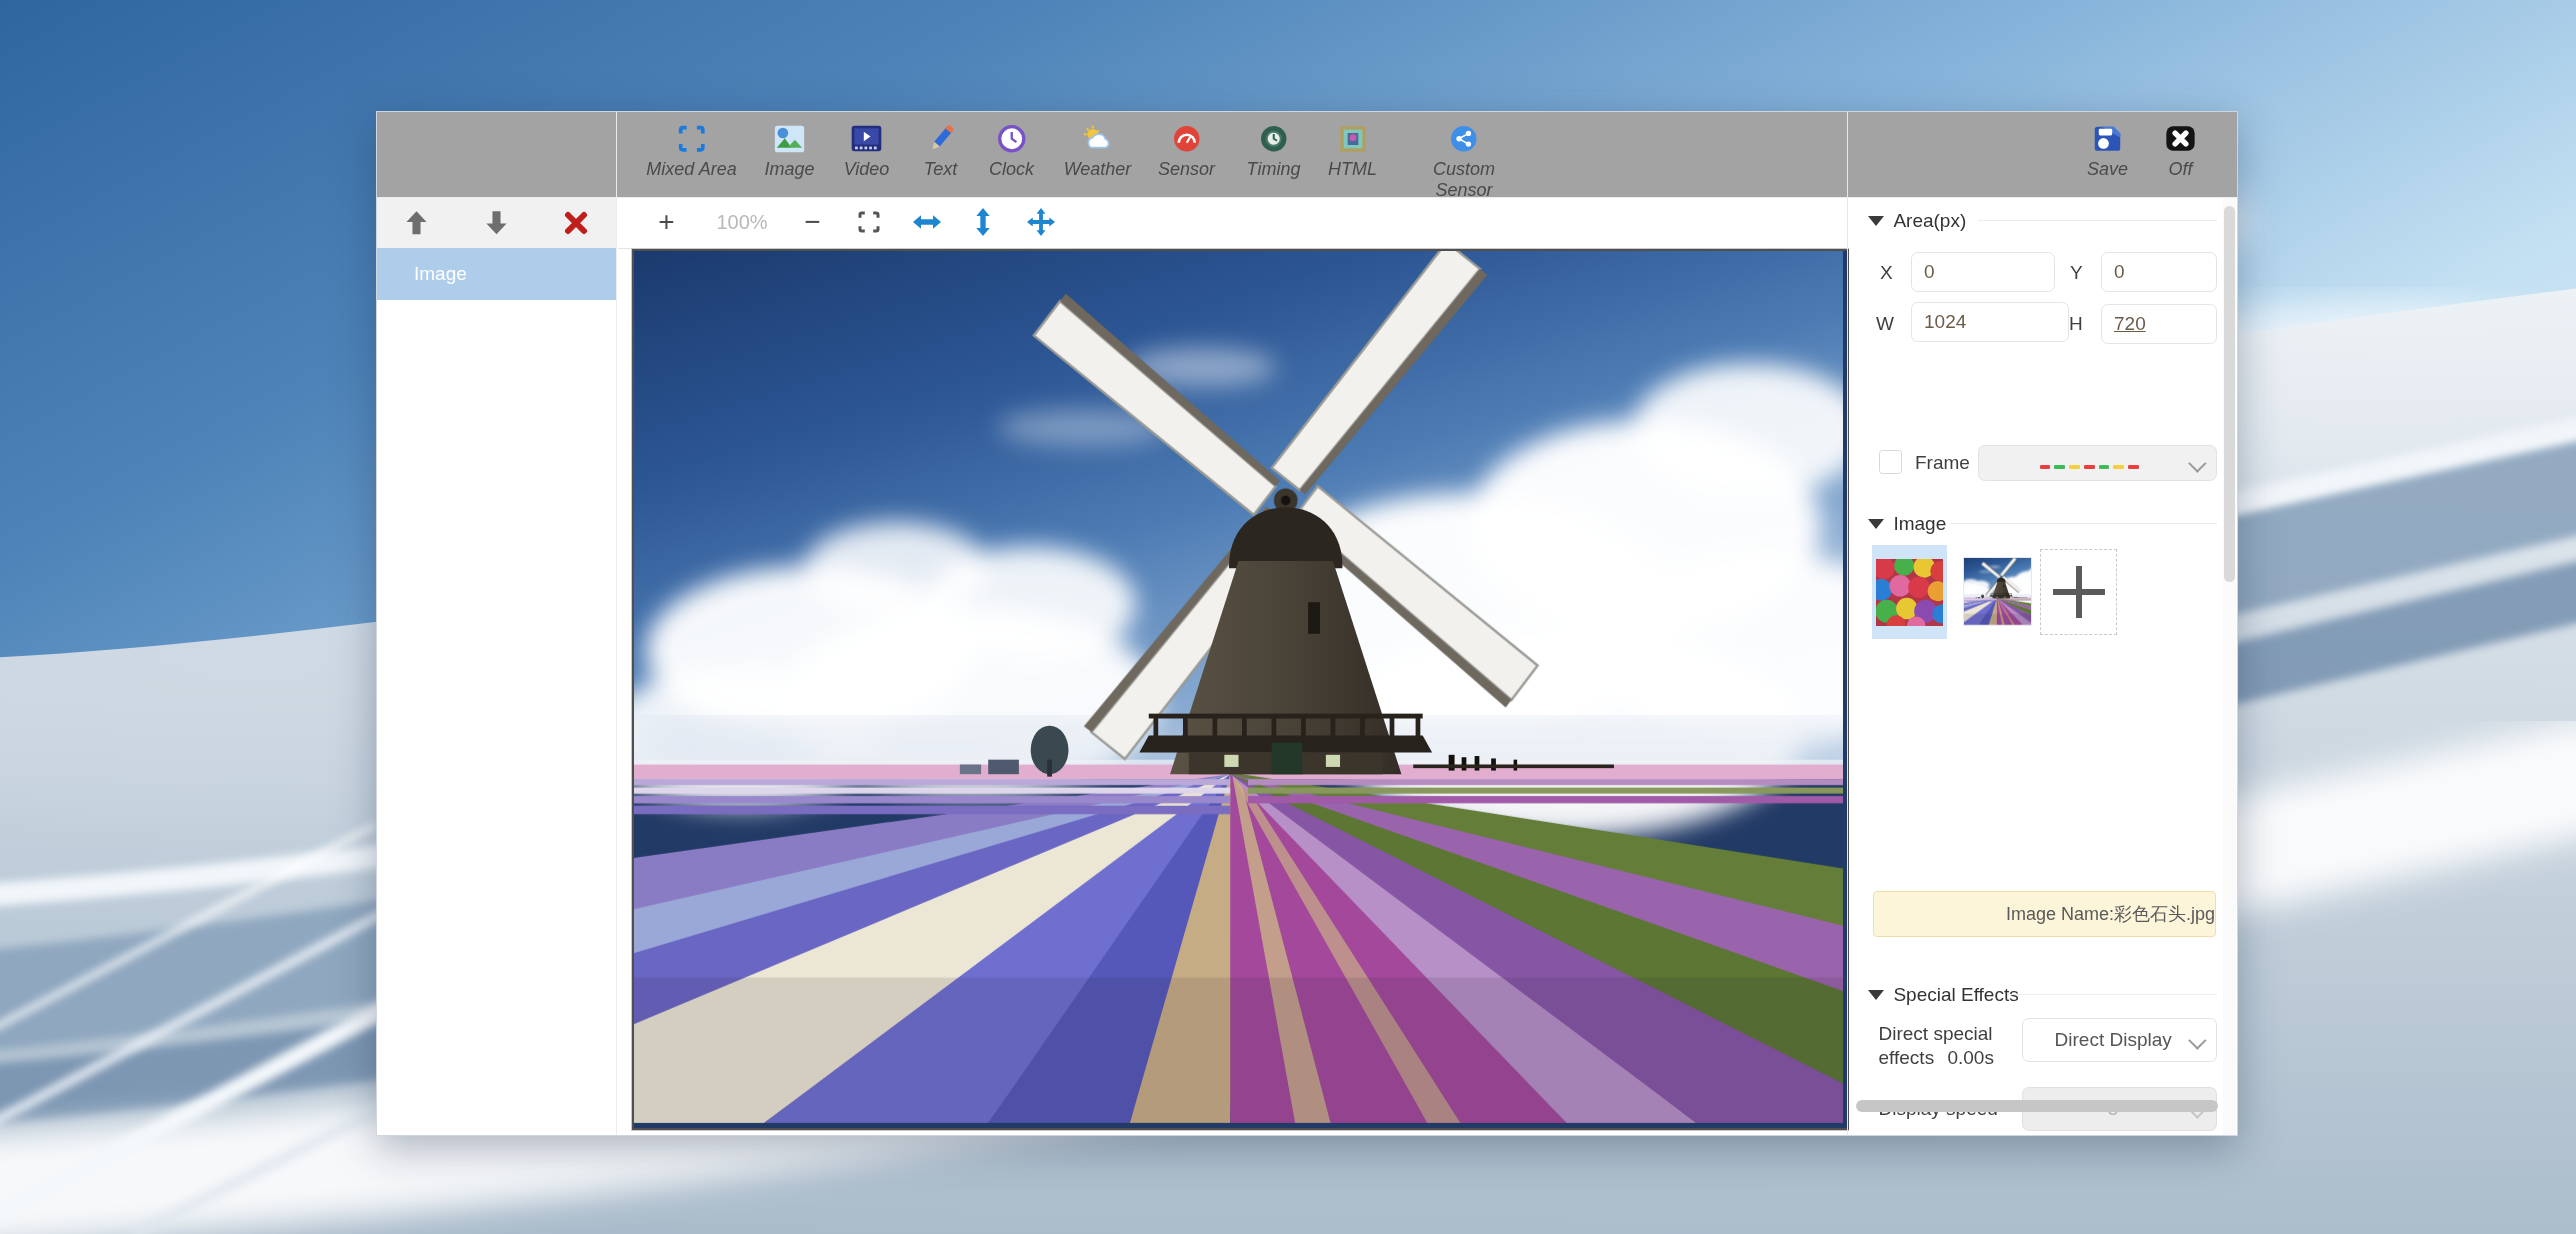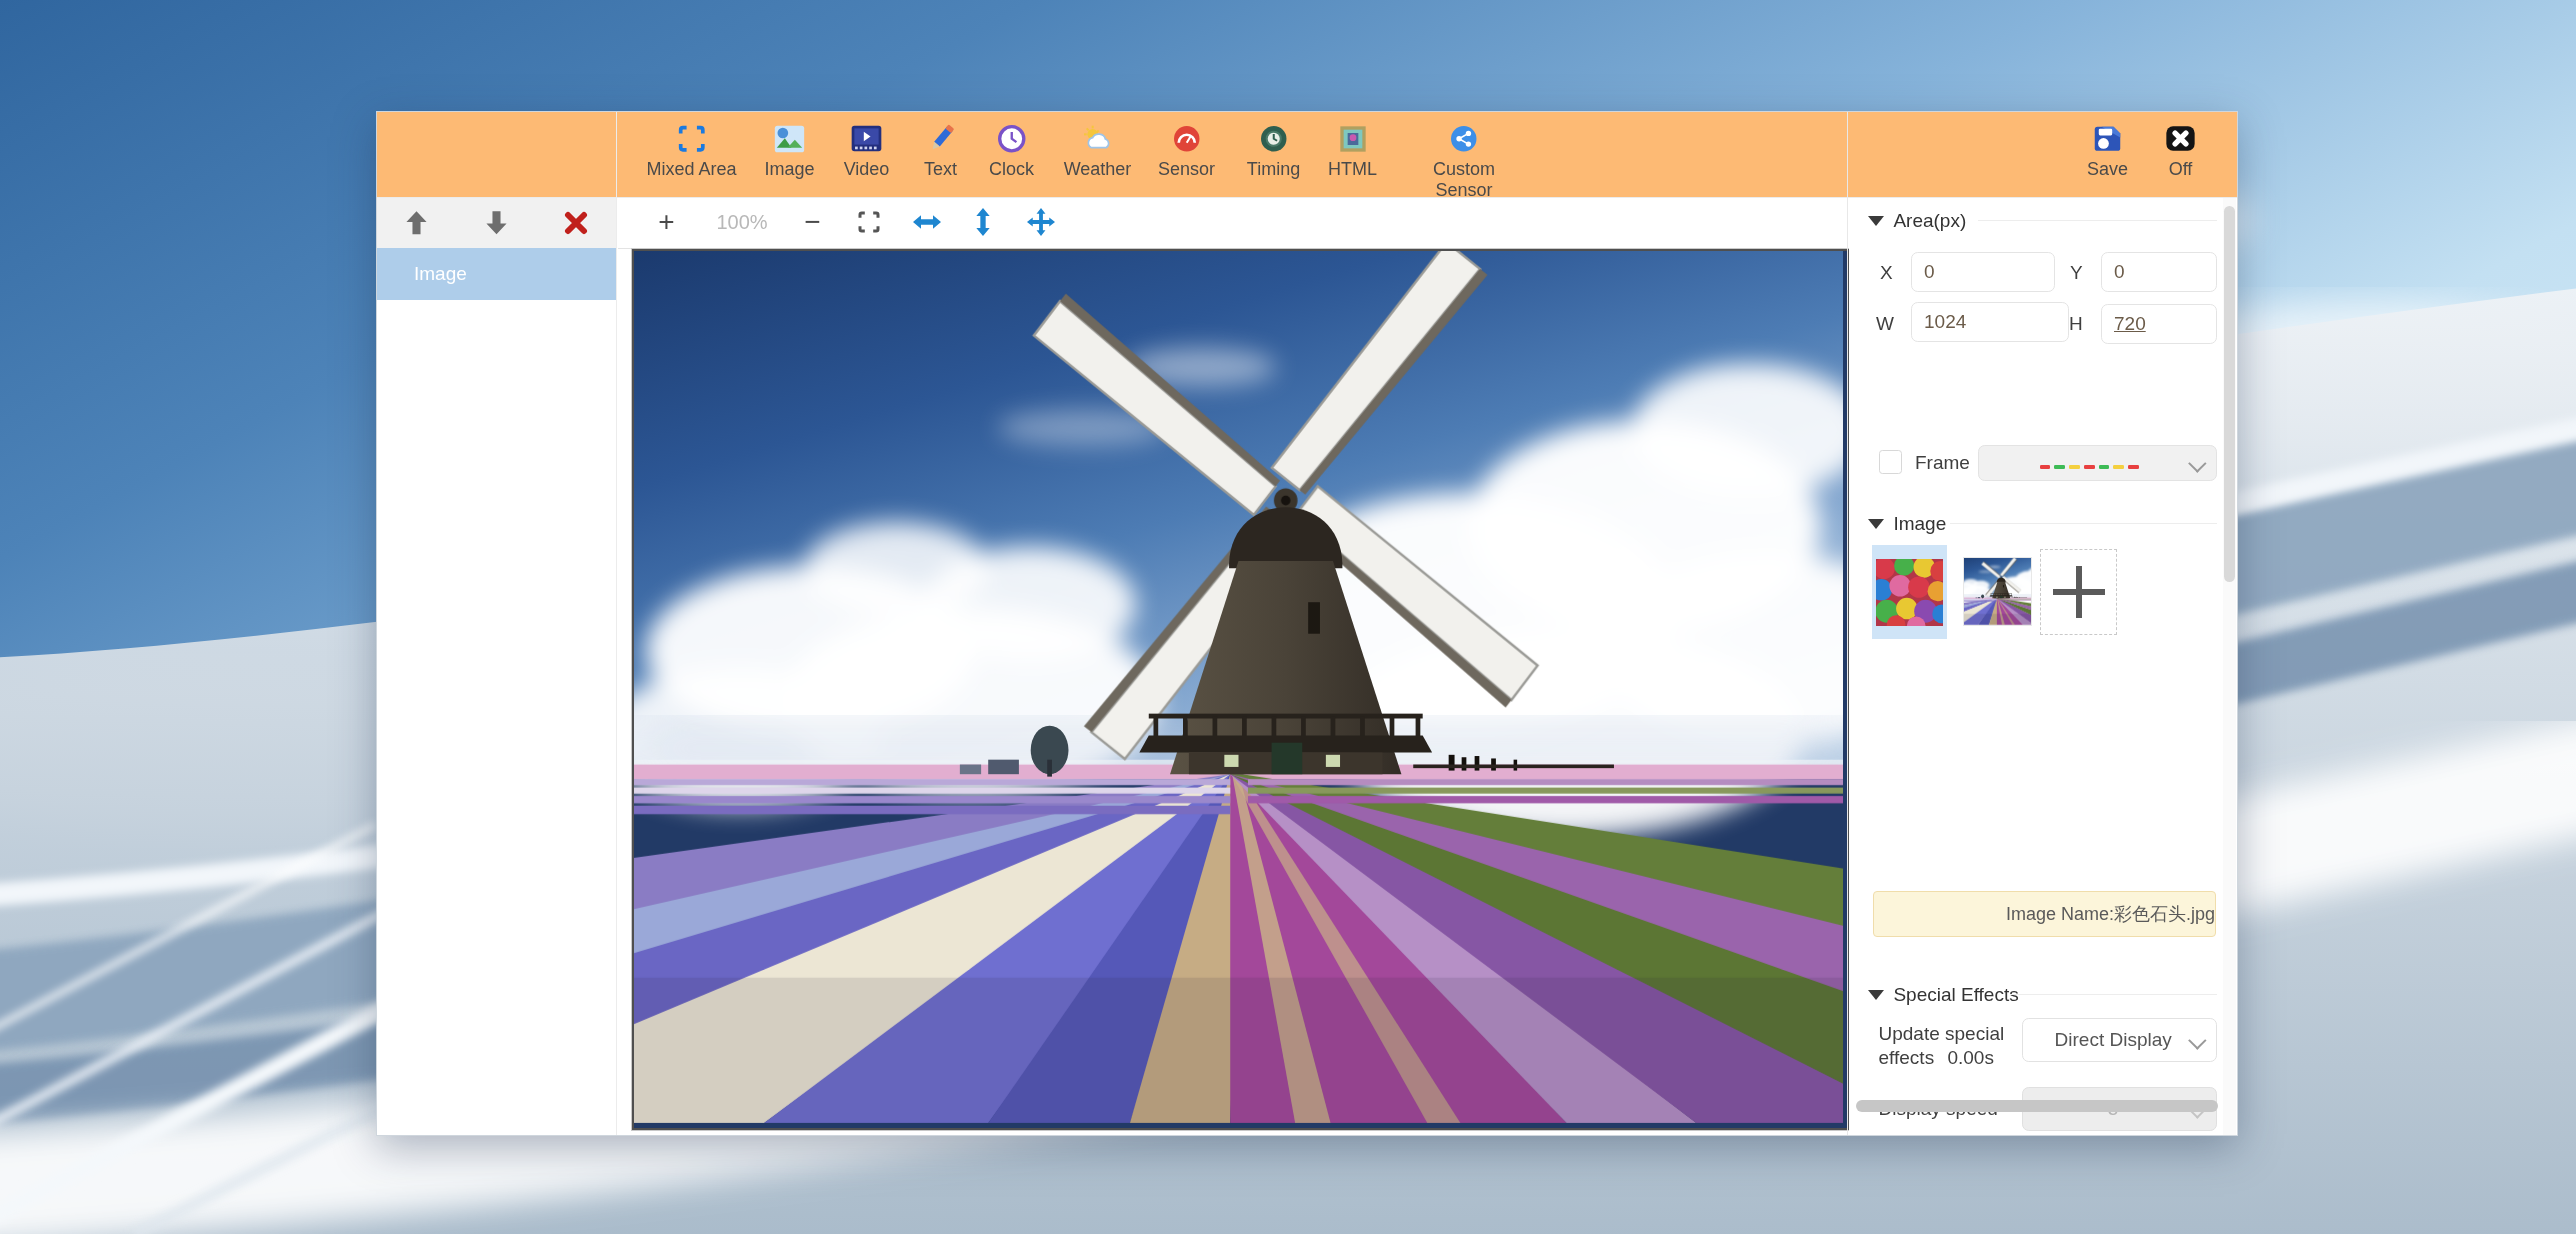--- a/index.html
+++ b/index.html
@@ -3,21 +3,21 @@
 <meta charset="utf-8">
 <style>
   html,body{margin:0;padding:0;width:2576px;height:1234px;overflow:hidden;
     font-family:"Liberation Sans",sans-serif;background:#7fa8cf;}
   
   #wallpaper{position:absolute;inset:0;width:2576px;height:1234px;}
   
   #app-window{position:absolute;left:376px;top:111px;width:1860px;height:1023px;
     background:#ffffff;border:0.7px solid #cfd6dd;box-shadow:0 12px 40px rgba(30,50,80,.35);overflow:hidden;}
   
-  #topbar{position:absolute;left:0;top:0;width:1860px;height:85px;background:#fdba74;border-bottom:1.3px solid #ececec;}
+  #topbar{position:absolute;left:0;top:0;width:1860px;height:85px;background:#a3a3a3;border-bottom:1.3px solid #ececec;font-style:italic;}
   .titem{position:absolute;top:9.4px;width:101px;text-align:center;cursor:pointer;}
   .titem .tico{height:35px;display:flex;align-items:center;justify-content:center;}
   .titem .tlabel{margin-top:2.7px;font-size:18px;color:#4a4a4a;}
   
   #v-divider{position:absolute;left:239px;top:0;width:1.3px;height:1023px;background:#ececec;}
   #panel-divider{position:absolute;left:1470px;top:0;width:1.3px;height:1023px;background:#e8e8e8;}
   
   #sidebar-toolbar{position:absolute;left:0;top:86px;width:239px;height:50px;background:#f1f1f1;
     display:flex;align-items:center;justify-content:space-around;}
   #layer-item{position:absolute;left:0;top:136px;width:239px;height:52px;background:#aecdea;
@@ -508,21 +508,21 @@
       <span>Image Name:彩色石头.jpg</span>
     </div>
 
     <div class="sec-head" style="left:19px;top:786px">
       <div class="tri"></div>
       <span class="sec-title">Special Effects</span>
     </div>
     <div class="sec-rule" style="left:161px;top:796px;width:207px"></div>
 
     <div class="flabel" style="left:29.5px;top:824px;width:151px;line-height:24px">
-      <span>Update special effects</span>
+      <span>Direct special effects</span>
       <span style="margin-left:8px">0.00s</span>
     </div>
     <div class="dd" style="left:173px;top:820px;width:195px;height:44px">
       <span class="dval">Direct Display</span>
       <span class="chev"></span>
     </div>
 
     <span class="flabel" style="left:29.5px;top:900px">Display speed</span>
     <div class="dd disabled" style="left:173px;top:889px;width:195px;height:44px">
       <span class="dval">5</span>

